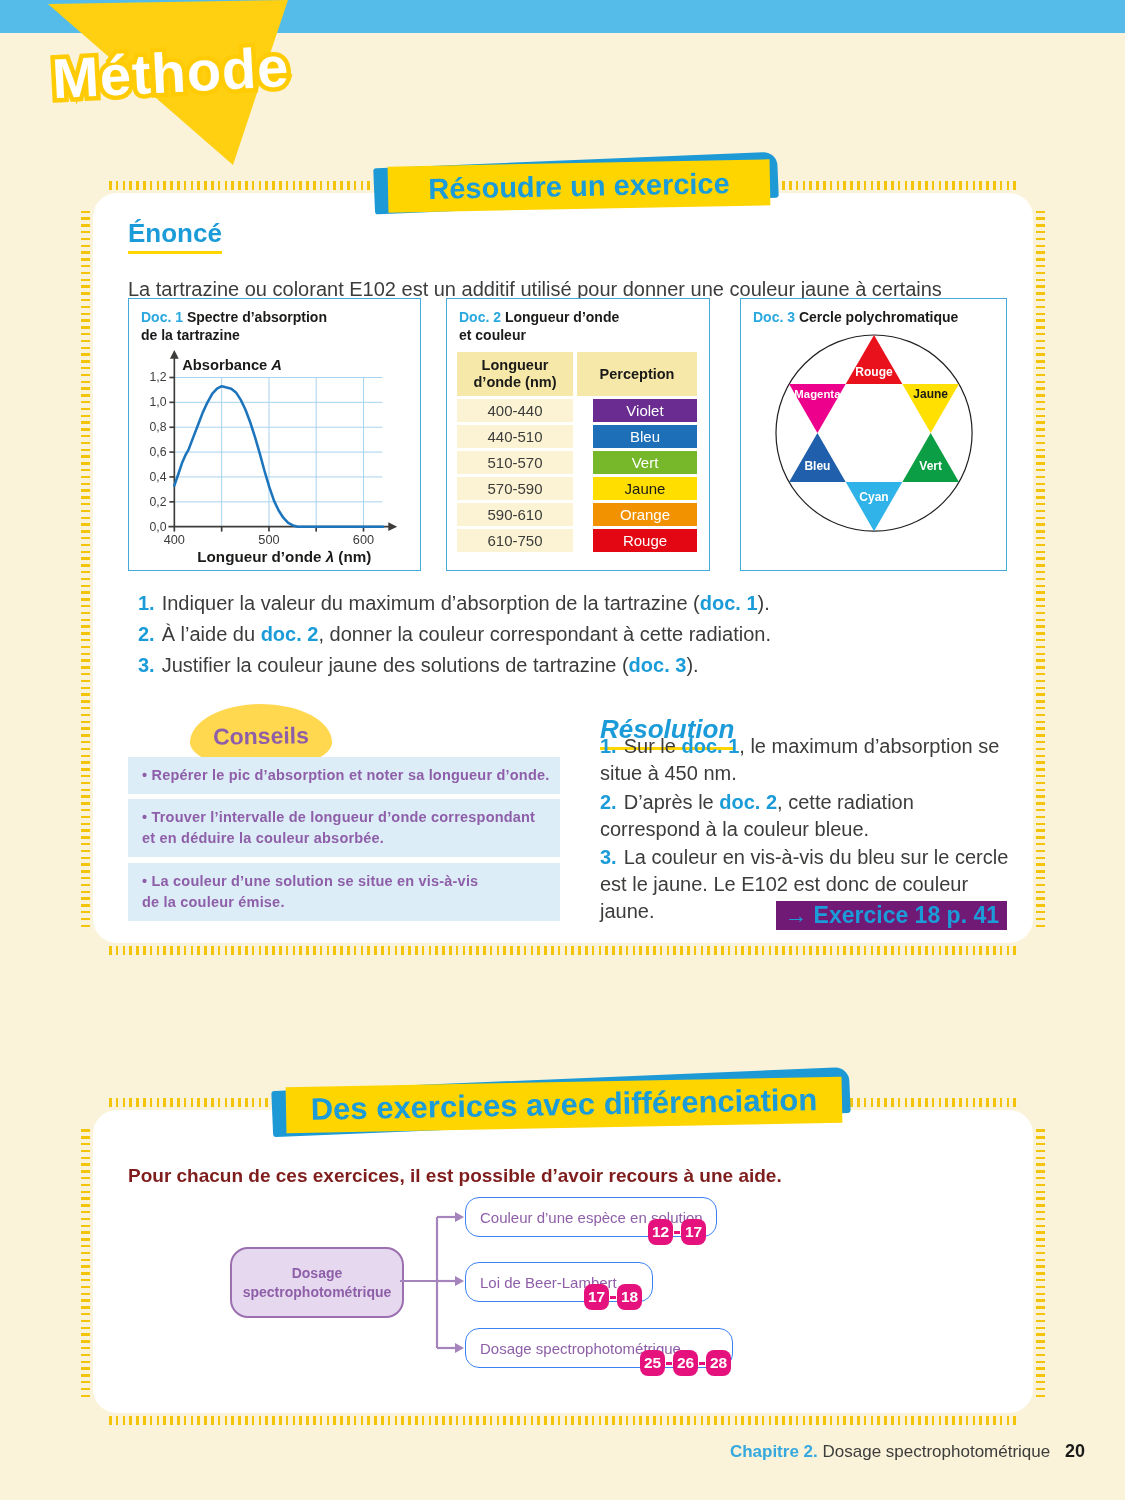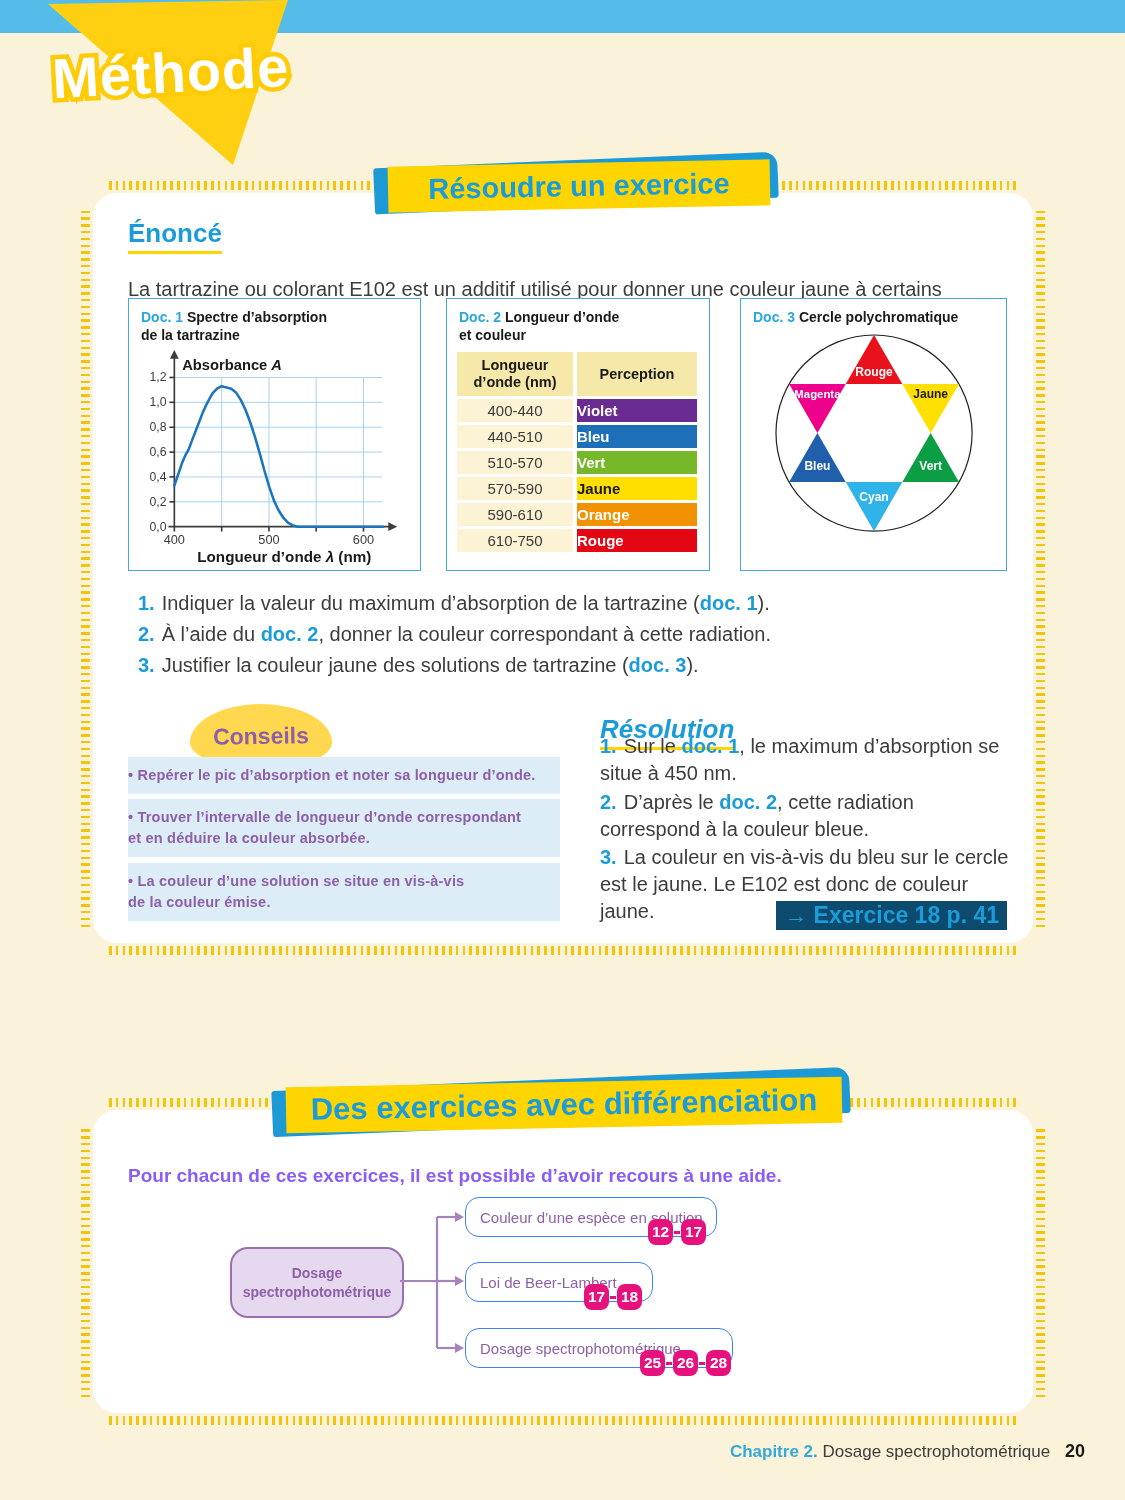--- a/index.html
+++ b/index.html
@@ -44,42 +44,42 @@
   .doc1{left:128px; width:293px; height:273px;}
   .doc2{left:446px; width:264px; height:273px;}
   .doc3{left:740px; width:267px; height:273px;}
   .doc-title{margin:2px 0 2px 2px; font-size:14px; font-weight:bold; color:#1A1A18; line-height:1.25;}
   .doc-label{color:#29A8DF;}
 
   
   .t-head,.t-row{display:grid; grid-template-columns:116px 120px; gap:4px; margin-bottom:3px;}
   .t-head div{background:#F6E8A9; font-weight:bold; text-align:center; font-size:14.5px; color:#1A1A18; padding:5px 2px; line-height:1.15; display:flex; align-items:center; justify-content:center; min-height:34px;}
   .t-range{background:#FBF3D3; text-align:center; font-size:15px; color:#3C3C3B; padding:3px 0;}
-  .t-color{font-weight:bold; text-align:left; font-size:15px; padding:3px 0;}
+  .t-color{font-weight:normal; text-align:center; font-size:15px; padding:3px 0;margin-left:16px;}
 
   
   .q{position:absolute; left:138px; width:900px; margin:0; font-size:20px; color:#3C3C3B;}
   .qnum{color:#1B9CD9; margin-right:7px;}
   .doclink{color:#1B9CD9; font-weight:bold;}
 
   
   .conseils-blob{position:absolute; left:190px; top:704px; width:142px; height:64px; background:#FFD84F; border-radius:50% 50% 46% 46% / 60% 60% 40% 40%; display:flex; align-items:center; justify-content:center;}
   .conseils-blob span{color:#8E5FA8; font-weight:bold; font-size:23px; transform:rotate(-1deg);}
-  .tip{position:absolute; left:128px; width:432px; background:#DCEDF8; color:#8E5FA8; font-weight:bold; font-size:14.5px; box-sizing:border-box; padding:8px 10px 8px 0; line-height:1.45; white-space:pre-line; letter-spacing:.2px;}
+  .tip{position:absolute; left:128px; width:432px; background:#DCEDF8; color:#8E5FA8; font-weight:bold; font-size:14.5px; box-sizing:border-box; padding:8px 10px 8px 14px; line-height:1.45; white-space:pre-line; letter-spacing:.2px;}
   .tip::before{content:"•  ";}
   .tip1{top:757px; min-height:34px;}
   .tip2{top:799px; min-height:56px;}
   .tip3{top:863px; min-height:56px;}
 
   
   .res-step{position:absolute; left:600px; width:414px; margin:0; font-size:20px; color:#3C3C3B; line-height:1.35;}
-  .ex-link{position:absolute; top:901px; right:118px; background:#0c4a6e; color:#1B9CD9; font-weight:bold; font-size:23px; padding:1px 8px;}
-
-  
-  .intro2{position:absolute; left:128px; top:1146px; color:#8b5cf6; font-weight:bold; font-size:19px;}
+  .ex-link{position:absolute; top:901px; right:118px; background:#701a75; color:#1B9CD9; font-weight:bold; font-size:23px; padding:1px 8px;}
+
+  
+  .intro2{position:absolute; left:128px; top:1146px; color:#7f1d1d; font-weight:bold; font-size:19px;}
   .root-node{position:absolute; left:230px; top:1247px; width:170px; height:67px; background:#E6D9EF; border:2px solid #9B6FB0; border-radius:18px; display:flex; align-items:center; justify-content:center; text-align:center; color:#8E5FA8; font-weight:bold; font-size:14px; line-height:1.3;}
   .branch-node{position:absolute; background:#fff; border:1px solid #3b82f6; border-radius:14px; height:40px; box-sizing:border-box; display:flex; align-items:center; padding-left:14px; color:#8E5FA8; font-size:15px; font-weight:500;}
   .bn1{left:465px; top:1197px; width:252px;}
   .bn2{left:465px; top:1262px; width:188px;}
   .bn3{left:465px; top:1328px; width:268px;}
   .badges{position:absolute; display:flex; align-items:center;}
   .bg1{left:648px; top:1219px;} .bg2{left:584px; top:1284px;} .bg3{left:640px; top:1350px;}
   .badge{display:inline-flex; width:25px; height:26px; background:#E5127D; color:#fff; font-weight:bold; font-size:15.5px; border-radius:8px; align-items:center; justify-content:center;}
   .badge-dash{width:6px; height:3px; background:#E5127D; margin:0 1px;}
   .connector{position:absolute; left:395px; top:1195px; width:80px; height:190px;}

